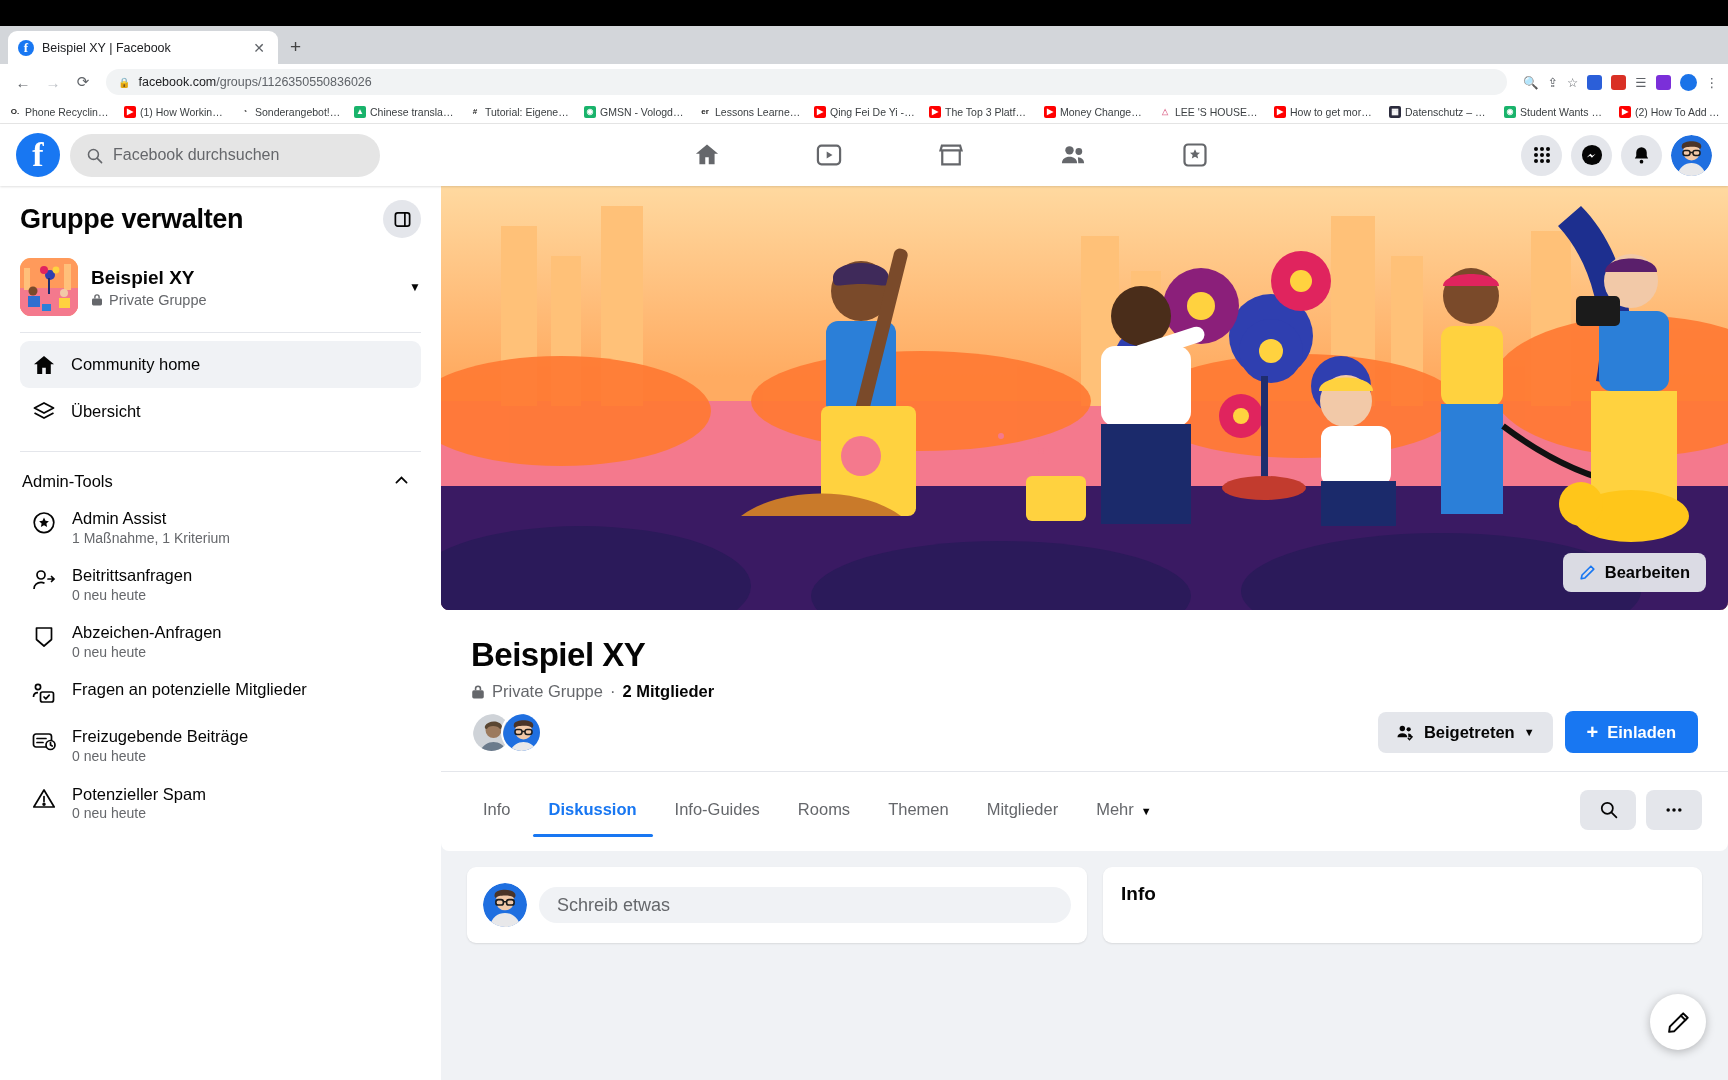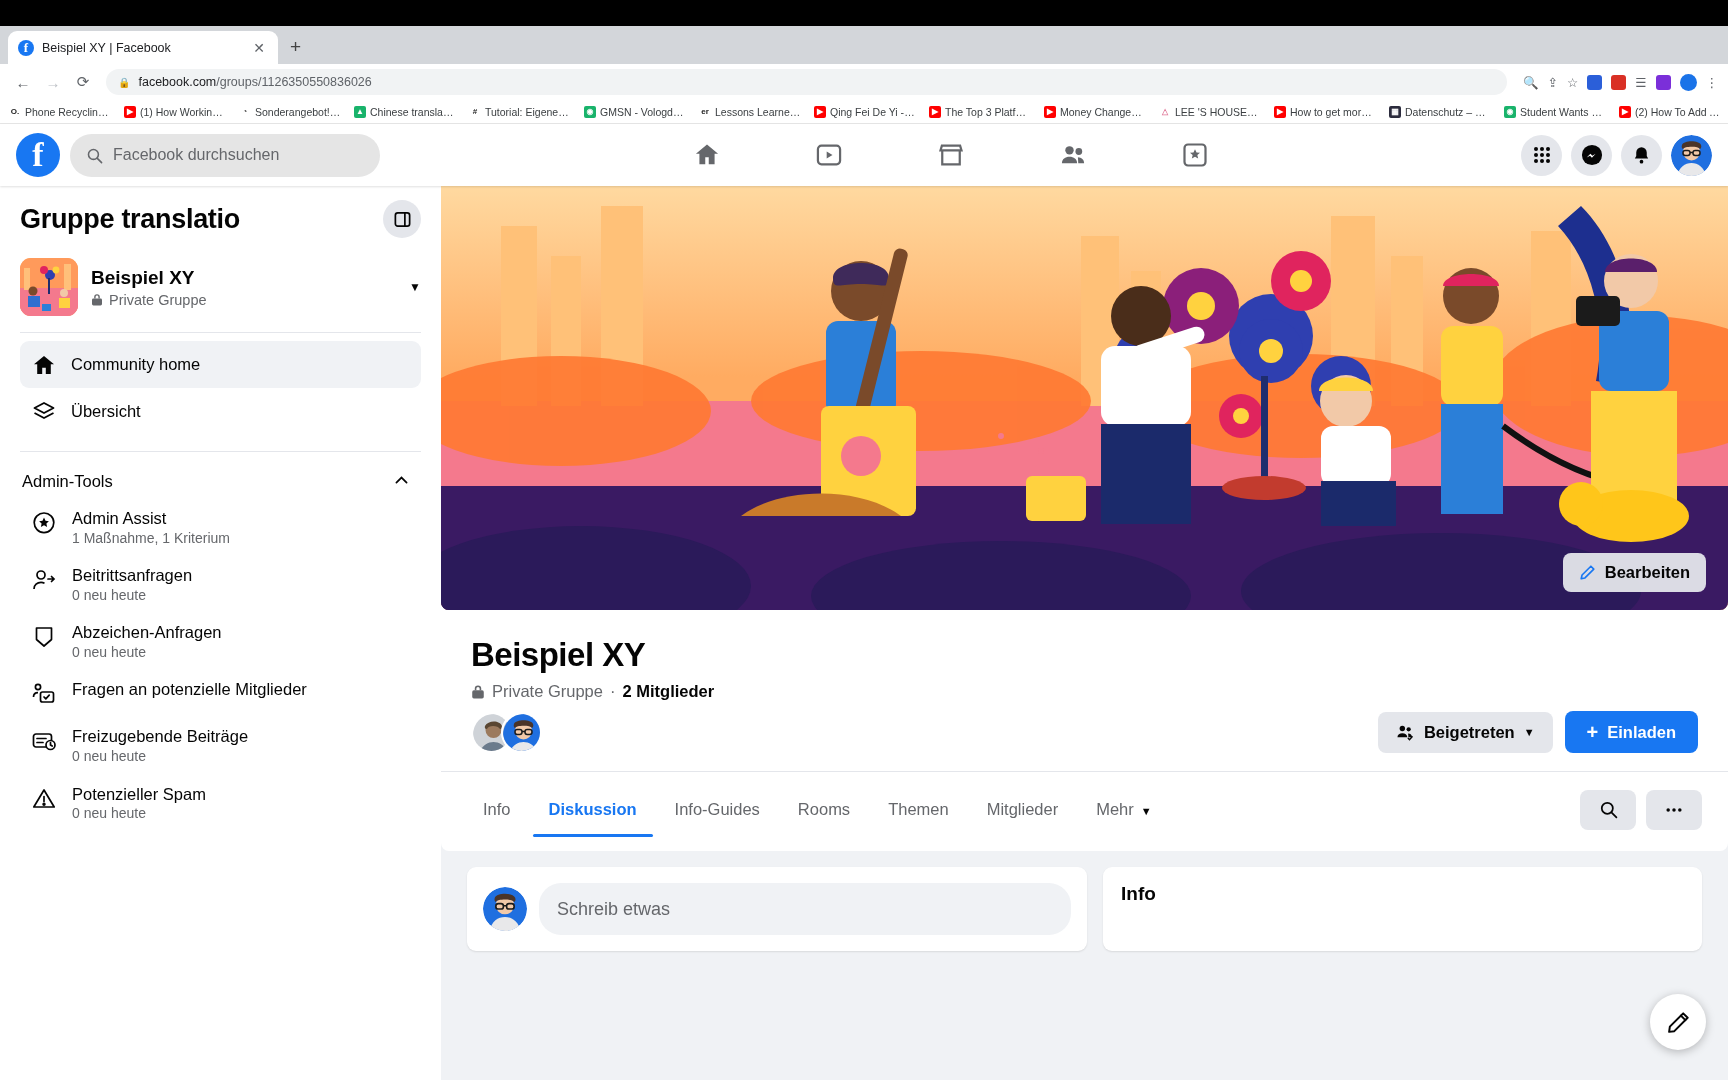--- a/index.html
+++ b/index.html
@@ -194,21 +194,21 @@
     width:56px; height:40px; border-radius:8px; background:#e4e6eb;
     display:flex; align-items:center; justify-content:center; cursor:pointer;
   }
   .feedrow { display:flex; gap: 16px; padding: 16px 26px 0 26px; }
   .composer {
     flex: 0 0 620px; background:#fff; border-radius:9px; padding: 16px;
     display:flex; align-items:center; gap:12px; box-shadow:0 1px 2px rgba(0,0,0,.1);
   }
   .composer .ava { width:44px; height:44px; border-radius:50%; overflow:hidden; flex:0 0 auto; }
   .composer .field {
-    flex:1 1 auto; height:52px; border-radius:22px; background:#f0f2f5;
+    flex:1 1 auto; height:36px; border-radius:22px; background:#f0f2f5;
     display:flex; align-items:center; padding:0 18px; font-size:18px; color:#65676b; cursor:text;
   }
   .infocard {
     flex: 1 1 auto; background:#fff; border-radius:9px; padding: 16px 18px;
     box-shadow:0 1px 2px rgba(0,0,0,.1);
   }
   .infocard h3 { font-size:19px; font-weight:bold; color:#050505; }
 
   .fab {
     position:absolute; right: 22px; bottom: 30px;
@@ -400,21 +400,21 @@
               <path d="M6 41c2-9 8-13 14.5-13S33 32 35 41z" fill="#e8e8ea"></path>
             </svg>
           </div>
         </div>
       </div>
 
       <div class="fbbody">
 
         <div class="sidebar">
           <div class="side-title-row">
-            <div class="side-title">Gruppe translatio</div>
+            <div class="side-title">Gruppe verwalten</div>
             <div class="panelbtn">
               <svg width="19" height="19" viewBox="0 0 20 20" fill="none" stroke="#050505" stroke-width="1.8">
                   <rect x="2.5" y="3" width="15" height="14" rx="2.5"></rect>
                   <line x1="12.5" y1="3" x2="12.5" y2="17"></line>
                 </svg>
             </div>
           </div>
 
           <div class="grouprow">
             <div class="group-thumb">

